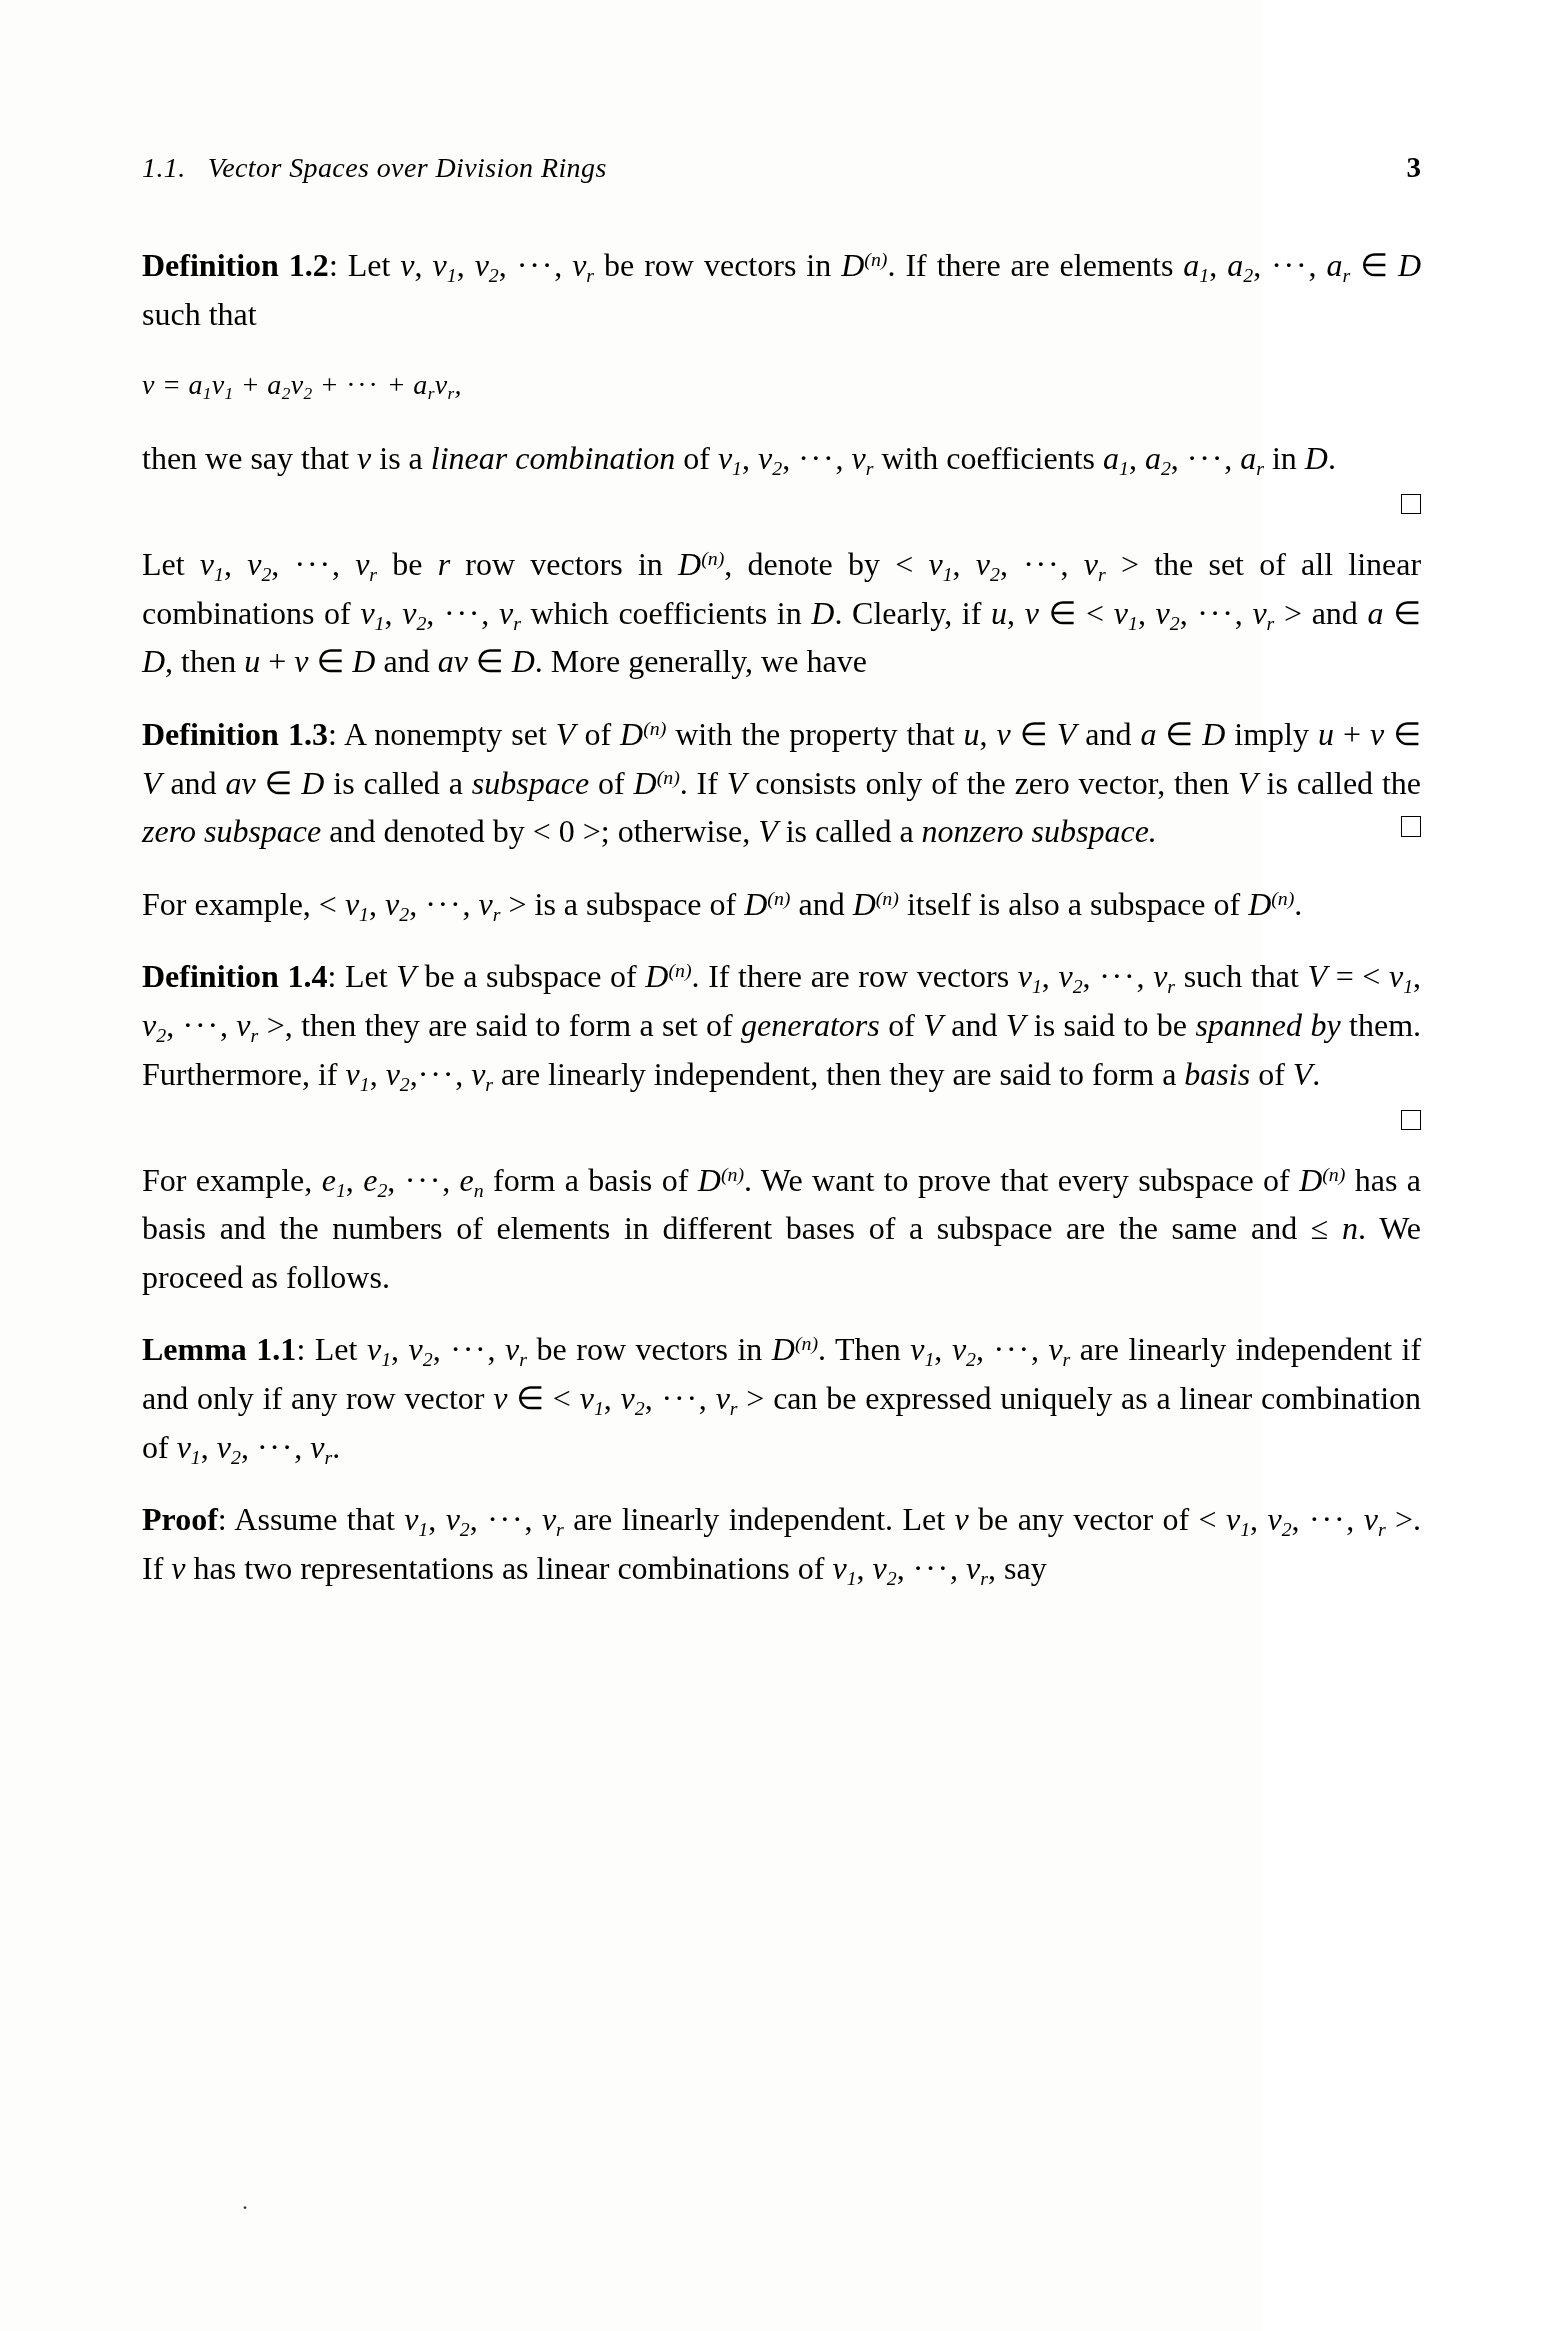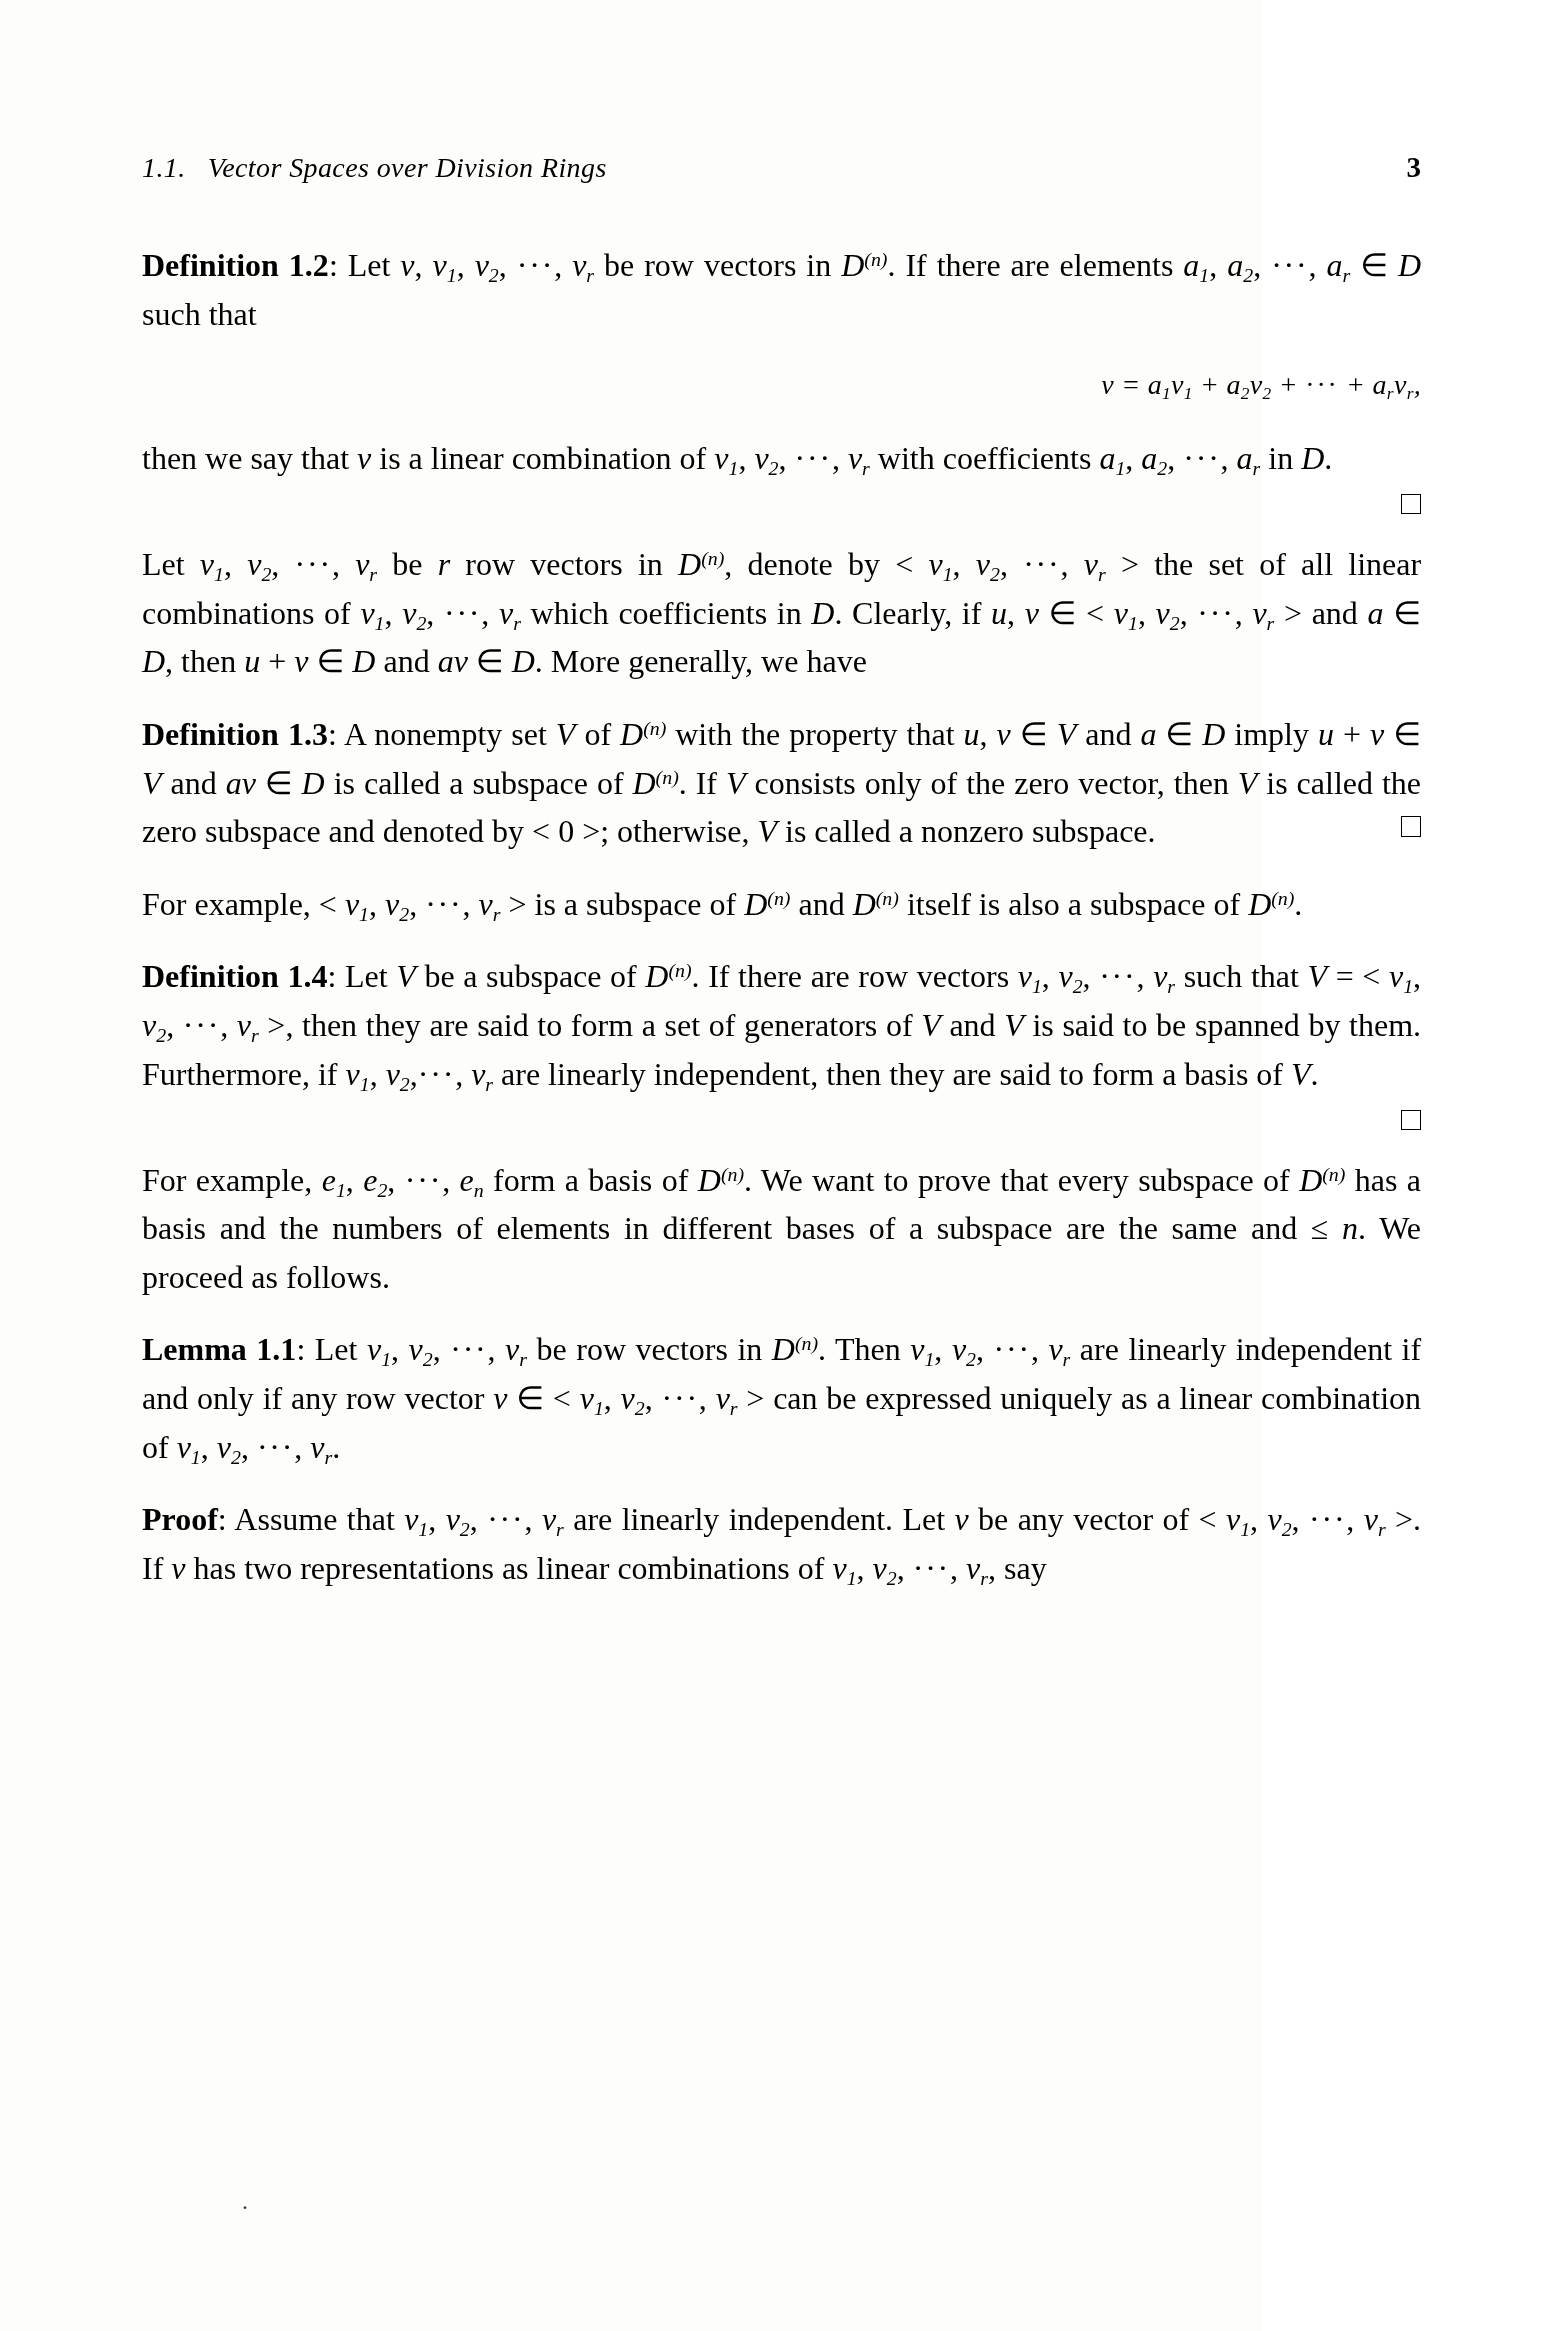--- a/index.html
+++ b/index.html
@@ -47,35 +47,35 @@
   }
   p.para {
     font-size: 32px;
     line-height: 1.52;
     margin: 0 0 24px 0;
     text-align: justify;
     text-justify: inter-word;
     hyphens: none;
   }
   .bold { font-weight: bold; }
-  .it { }
+  .it { font-style: italic; }
   .math { font-style: italic; font-family: "Liberation Serif", serif; }
   .up { font-style: normal; }
   sub {
     font-size: 0.62em;
     line-height: 0;
     vertical-align: -0.28em;
   }
   sup {
     font-size: 0.62em;
     line-height: 0;
     vertical-align: 0.52em;
   }
   .display {
-    text-align: right;
+    text-align: left;
     font-size: 28px;
     margin: 31px 0 33px 0;
   }
   .display .math { letter-spacing: 0.3px; }
   .qedline {
     text-align: right;
     margin: -12.8px 0 22px 0;
     height: 24px;
   }
   .qedbox {

